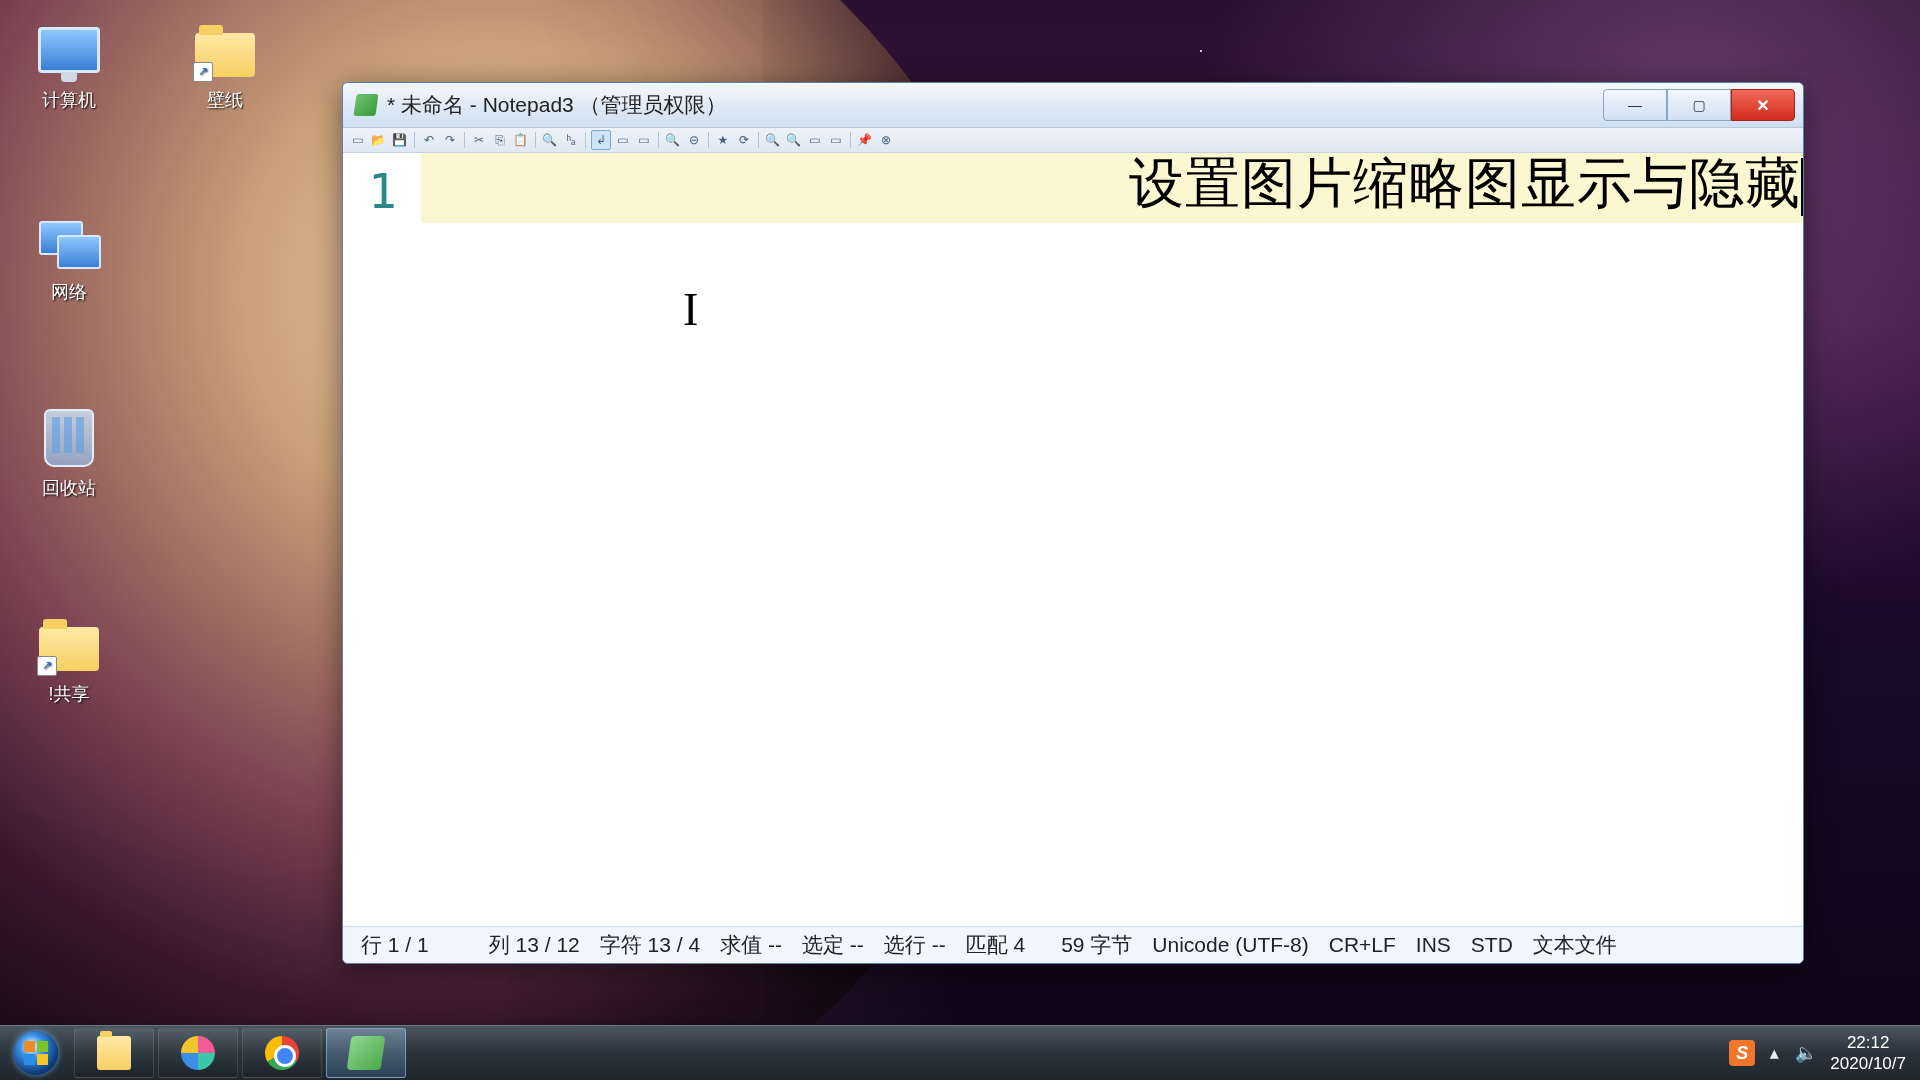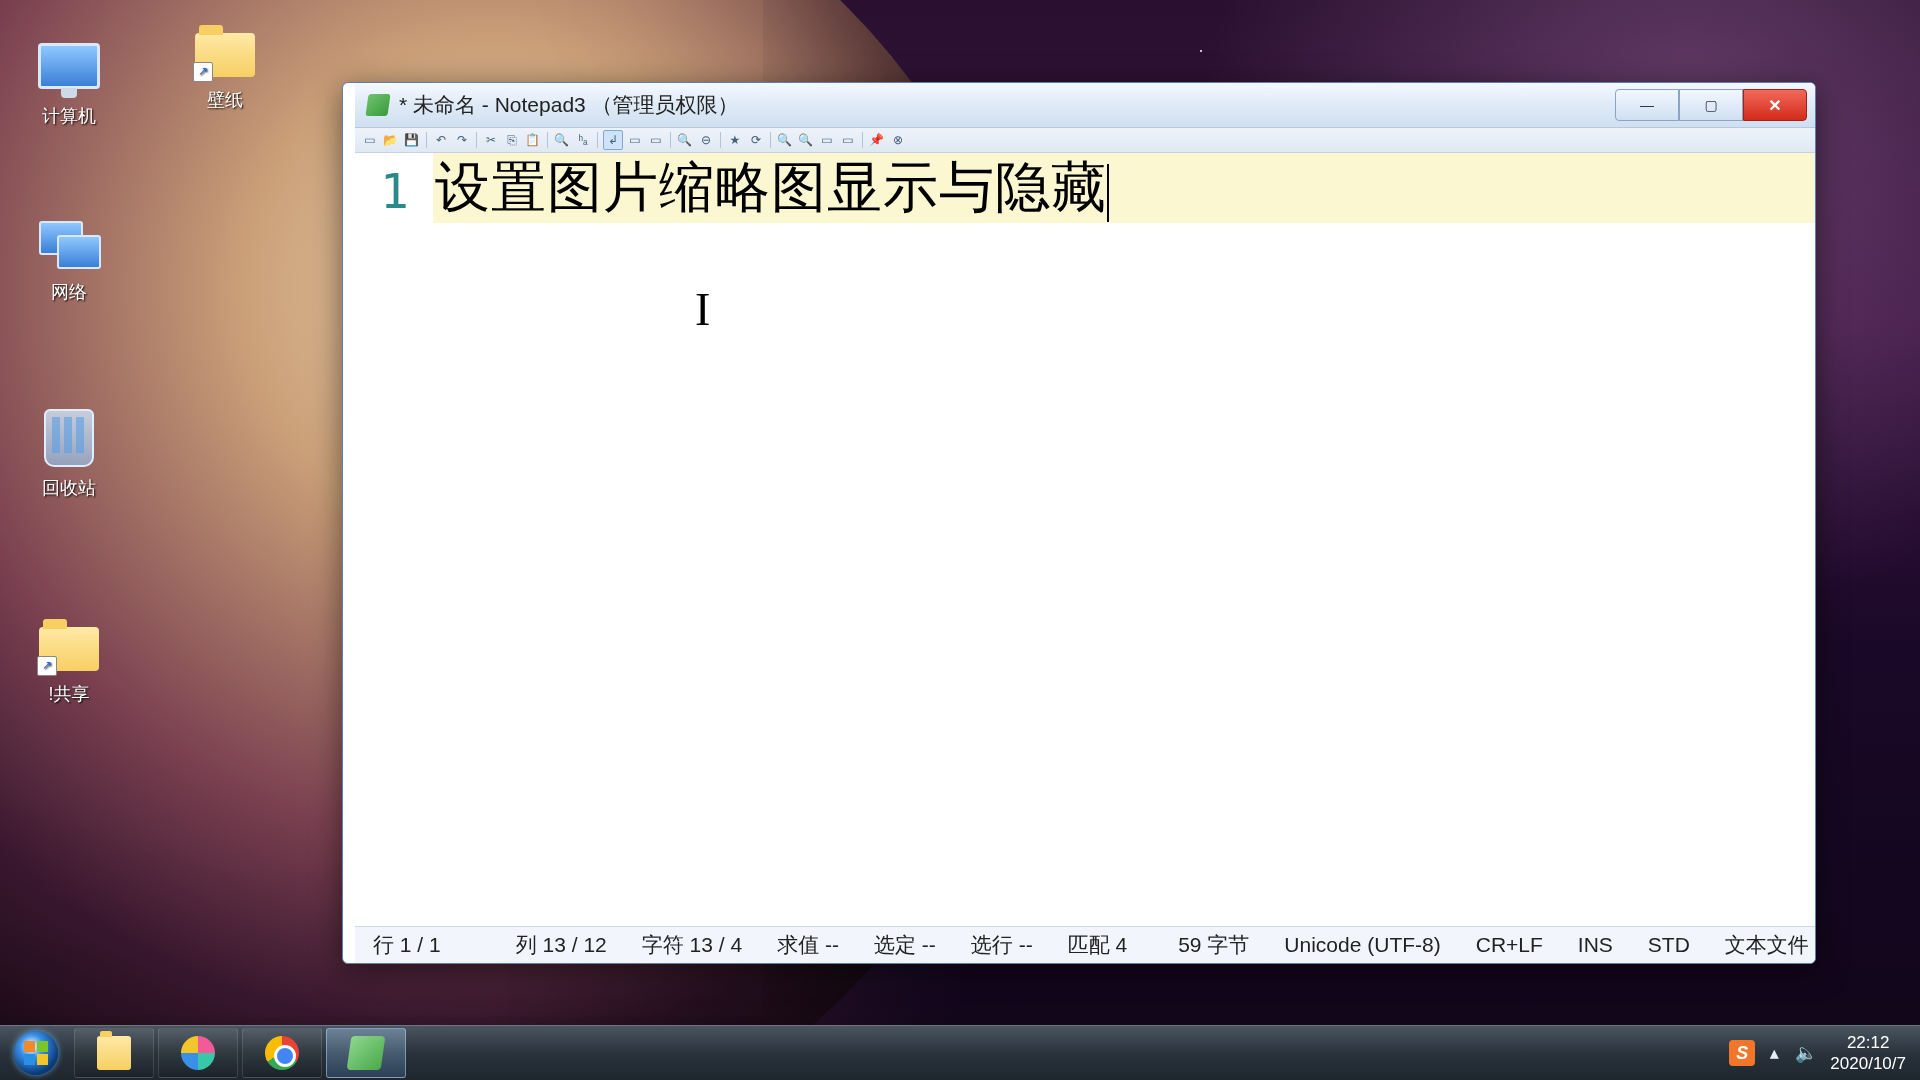--- a/index.html
+++ b/index.html
@@ -25,47 +25,47 @@
   .dbl-monitor{position:relative;width:60px;height:50px;margin:0 auto;}
   .dbl-monitor .m1,.dbl-monitor .m2{position:absolute;width:40px;height:30px;background:linear-gradient(180deg,#8fc8ff,#3a7fd6);border:2px solid #d8e8ff;border-radius:3px;}
   .dbl-monitor .m1{left:0;top:4px;}
   .dbl-monitor .m2{left:18px;top:18px;}
   .bin{width:46px;height:54px;margin:0 auto;background:linear-gradient(180deg,rgba(210,230,250,0.8),rgba(150,190,230,0.7));border-radius:6px 6px 10px 10px;border:2px solid #dfeeff;position:relative;}
   .bin::before{content:"";position:absolute;top:6px;left:6px;width:8px;height:36px;background:#5aa0e6;box-shadow:12px 0 #5aa0e6,24px 0 #5aa0e6;opacity:0.6;}
   .txtfile{width:46px;height:58px;margin:0 auto;background:#fff;border:1px solid #ccc;position:relative;}
   .txtfile::before{content:"";position:absolute;top:8px;left:6px;right:6px;height:3px;background:#9cc3eb;box-shadow:0 7px #9cc3eb,0 14px #9cc3eb,0 21px #9cc3eb,0 28px #9cc3eb;}
   .shortcut-arrow{position:absolute;bottom:0;left:0;width:18px;height:18px;background:#fff;border:1px solid #888;border-radius:2px;font-size:12px;color:#2a6fd6;line-height:16px;text-align:center;}
   
-  #np3{position:absolute;left:342px;top:82px;width:1460px;height:880px;background:#fff;border:1px solid #5a7fb0;border-radius:6px;box-shadow:0 6px 30px rgba(0,0,0,0.5);display:flex;flex-direction:column;overflow:hidden;padding-left:12px;}
+  #np3{position:absolute;left:342px;top:82px;width:1460px;height:880px;background:#fff;border:1px solid #5a7fb0;border-radius:6px;box-shadow:0 6px 30px rgba(0,0,0,0.5);display:flex;flex-direction:column;overflow:hidden;}
   #titlebar{height:44px;background:linear-gradient(180deg,#f5f9ff 0%,#dfeaf7 50%,#cfdff0 100%);display:flex;align-items:center;padding:0 8px 0 12px;border-bottom:1px solid #b8c8dc;}
   #titlebar .appicon{width:22px;height:22px;background:linear-gradient(135deg,#6fc36f,#3a9a3a);border-radius:3px;transform:skewX(-8deg);margin-right:10px;}
   #titlebar .title{font-size:21px;color:#222;flex:1;}
   .winbtns{display:flex;gap:0;}
   .winbtn{width:62px;height:30px;border:1px solid #8aa4c4;background:linear-gradient(180deg,#f2f7ff,#d0e0f2);display:flex;align-items:center;justify-content:center;font-size:14px;color:#334;} 
   .winbtn.min{border-radius:4px 0 0 4px;}
   .winbtn.close{background:linear-gradient(180deg,#f26a5a,#d22b1b);color:#fff;border-color:#a82015;border-radius:0 4px 4px 0;font-weight:bold;font-size:16px;}
   
   #menubar{height:36px;display:flex;align-items:center;padding:0 8px;gap:4px;font-size:21px;color:#222;border-bottom:1px solid #dce4ee;background:#f2f6fc;}
   #menubar .mi{padding:3px 8px;border-radius:3px;}
   
   #toolbar{height:24px;background:linear-gradient(180deg,#eef3fa,#dfe8f3);border-bottom:1px solid #c6d2e2;display:flex;align-items:center;padding:0 6px;gap:3px;}
   #toolbar .tb{width:18px;height:18px;display:flex;align-items:center;justify-content:center;font-size:12px;color:#44607c;border-radius:2px;}
   #toolbar .tb.active{background:#cfe3f8;border:1px solid #7fa8d6;}
   #toolbar .sep{width:1px;height:16px;background:#b4c4d8;margin:0 2px;}
   
   #editor{flex:1;display:flex;background:#fff;position:relative;}
   #gutter{width:78px;background:#fff;border-right:0;padding-top:6px;text-align:right;}
   #gutter .ln{font-family:"SimSun","Consolas",monospace;font-size:48px;color:#2a8a8a;padding-right:24px;height:64px;line-height:64px;}
   #textarea{flex:1;position:relative;}
-  .line1{position:absolute;left:0;top:0;right:0;height:70px;background:#fbf7d0;font-family:Liberation Serif, serif;font-size:55px;color:#000;line-height:70px;padding-left:2px;letter-spacing:1px;}
+  .line1{position:absolute;left:0;top:0;right:0;height:70px;background:#fbf7d0;font-family:Liberation Mono, monospace;font-size:55px;color:#000;line-height:70px;padding-left:2px;letter-spacing:1px;text-align:right;}
   .caret{position:absolute;top:6px;height:58px;width:2px;background:#000;animation:bl 1s steps(1) infinite;}
   @keyframes bl{50%{opacity:0;}}
   .ibeam{position:absolute;left:262px;top:130px;font-size:46px;color:#000;font-family:serif;}
   
-  #statusbar{height:36px;background:#f2f6fc;border-top:1px solid #cdd8e6;display:flex;align-items:center;font-size:21px;color:#222;padding:0 8px;gap:15px;}
+  #statusbar{height:36px;background:#f2f6fc;border-top:1px solid #cdd8e6;display:flex;align-items:center;font-size:21px;color:#222;padding:0 8px;gap:0;}
   #statusbar .cell{padding:0 10px;white-space:nowrap;}
   
   #taskbar{position:absolute;left:0;bottom:0;width:100%;height:54px;background:linear-gradient(180deg,#4a5560 0%, #2a333c 50%, #1e262e 100%);border-top:1px solid #6a7682;display:flex;align-items:center;}
   #start{width:72px;height:54px;display:flex;align-items:center;justify-content:center;}
   #start .orb{width:44px;height:44px;border-radius:50%;background:radial-gradient(circle at 40% 35%,#fff 0%,#c8e8ff 8%,#3a8fe6 30%,#0a3a7a 70%);position:relative;box-shadow:0 0 6px rgba(120,200,255,0.7);}
   #start .orb::after{content:"";position:absolute;left:10px;top:10px;width:24px;height:24px;
     background:
       linear-gradient(#f28a2a,#f28a2a) 0 0/11px 11px no-repeat,
       linear-gradient(#7ac62a,#7ac62a) 13px 0/11px 11px no-repeat,
       linear-gradient(#2a8fe6,#2a8fe6) 0 13px/11px 11px no-repeat,
@@ -87,21 +87,21 @@
 </head>
 <body>
 
 <div id="desktop">
   <div id="planet"></div>
   <div class="star" style="left:1200px;top:50px"></div>
   <div class="star" style="left:1600px;top:200px"></div>
   <div class="star" style="left:1800px;top:600px"></div>
   <div class="star" style="left:900px;top:900px"></div>
 
-  <div class="d-icon" style="left:14px;top:34px">
+  <div class="d-icon" style="left:14px;top:18px">
     <div class="glyph">
         <div class="monitor"></div>
       </div>
     <div>计算机</div>
   </div>
   <div class="d-icon" style="left:170px;top:18px">
     <div class="glyph" style="position:relative">
         <div class="folder"></div>
         <div class="shortcut-arrow">↗</div>
       </div>

